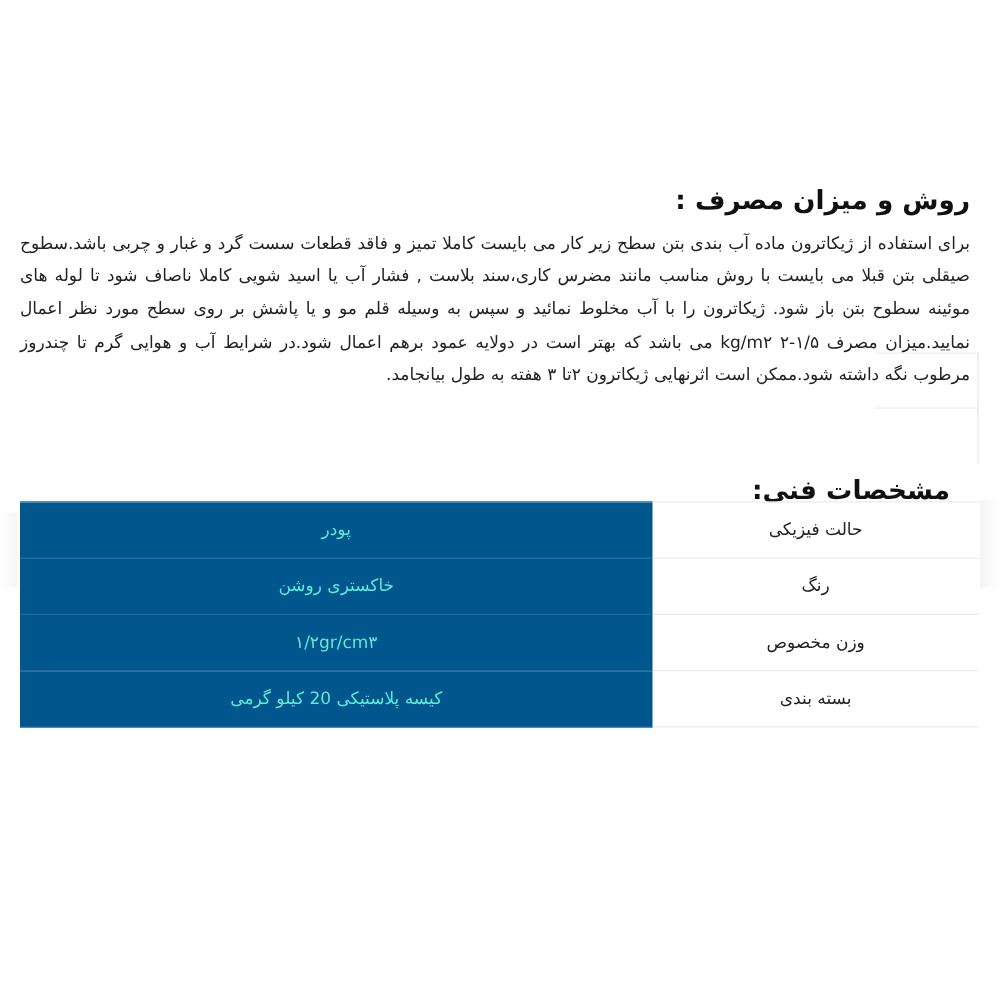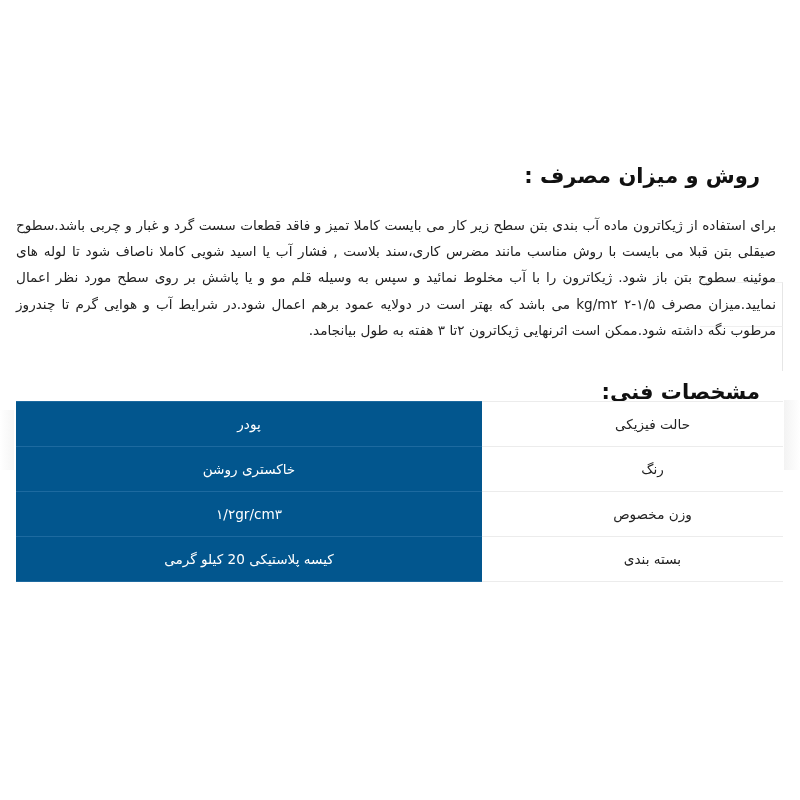--- a/index.html
+++ b/index.html
@@ -39,21 +39,21 @@
       top: 140px;
       width: 760px;
       direction: rtl;
       text-align: right;
     }
     .heading {
       font-family: "DejaVu Sans", sans-serif;
       font-weight: bold;
       font-size: 21px;
       color: #111111;
-      margin: 16px;
+      margin: 0;
       line-height: 40px;
       height: 40px;
     }
     .paragraph {
       font-size: 13.6px;
       line-height: 26.2px;
       color: #222222;
       margin: 2px 0 0 0;
       text-align: justify;
       text-align-last: right;
@@ -85,25 +85,24 @@
       text-align: center;
       vertical-align: middle;
       font-size: 13.6px;
       border-top: 1px solid #ececec;
       border-bottom: 1px solid #ececec;
     }
     .spec-table td.label-cell {
       width: 261px;
       background: #ffffff;
       color: #222222;
-      padding-left: 40px;
     }
     .spec-table td.value-cell {
       background: #02568e;
-      color: #ffffff;
+      color: #5eead4;
       border-top: 1px solid #1d6aa0;
       border-bottom: 1px solid #1d6aa0;
     }
   </style>
 </head>
 <body>
 
 <div class="ghost-frame ghost-1"></div>
 <div class="ghost-frame ghost-2"></div>
 <div class="shadow-right"></div>

